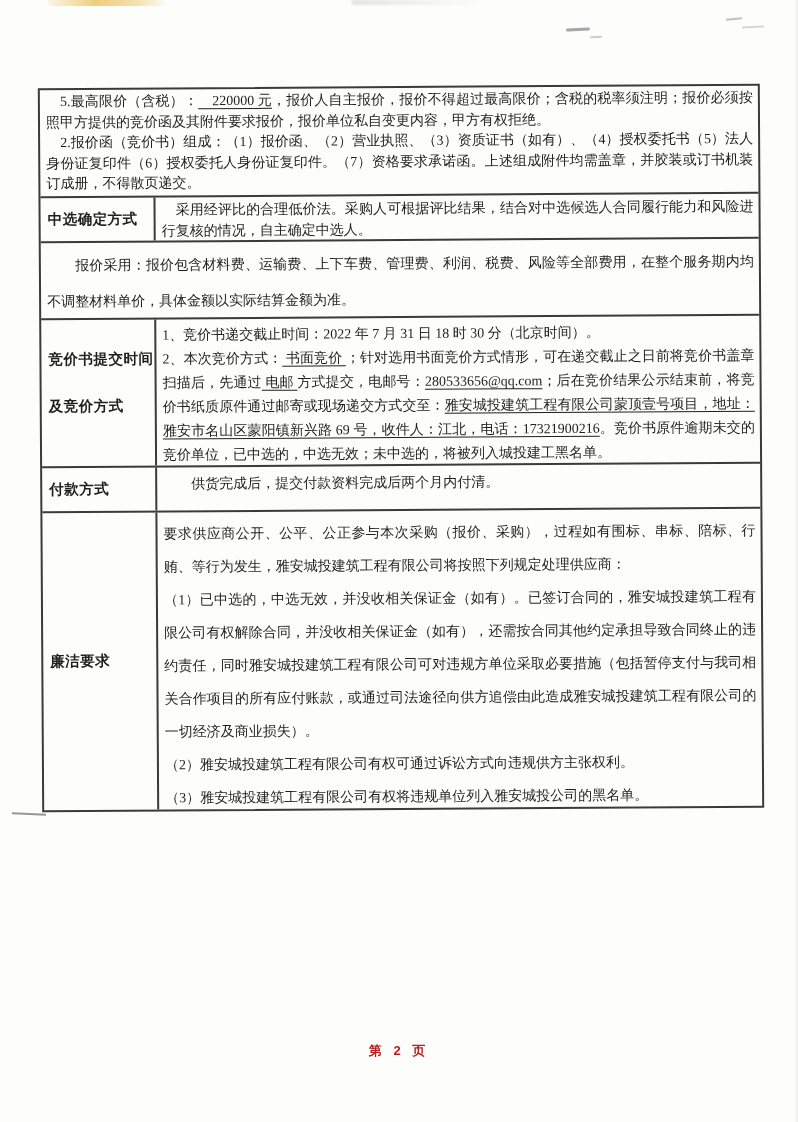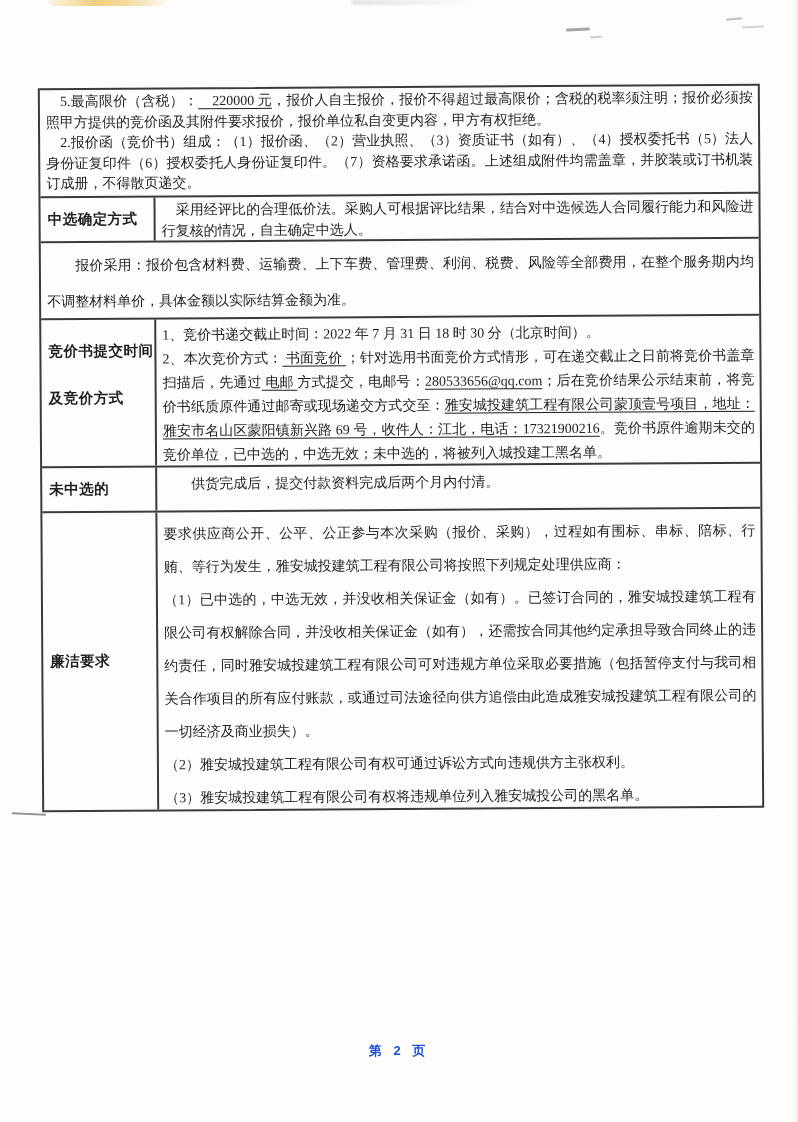--- a/index.html
+++ b/index.html
@@ -44,21 +44,21 @@
   .trow + .trow { border-top: 2px solid #3b3b3b; }
   .tlabel {
     width: 115px; flex: 0 0 115px;
     border-right: 2px solid #3b3b3b;
     font-weight: bold;
     font-size: 14.5px;
     letter-spacing: 0.5px;
     padding-left: 7px;
     display: flex; align-items: center;
   }
-  .tlabel.top-align { align-items: flex-start; padding-top: 8px; line-height: 47px; white-space: pre-line; }
+  .tlabel.top-align { align-items: flex-start; padding-top: 16px; line-height: 47px; white-space: pre-line; }
   .tcontent {
     flex: 1 1 auto;
     font-size: 14px;
     padding: 0 5px 0 6px;
     overflow: hidden;
   }
   .tcontent .para { margin: 0; text-align: justify; }
   .tcontent .u { text-decoration: underline; text-underline-offset: 3px; text-decoration-thickness: 1px; }
 
   .row-1 { height: 106px; } .row-1 .tcontent { padding-top: 2px;  line-height: 20.5px; }
@@ -68,21 +68,21 @@
   .row-5 { height: 45px;  } .row-5 .tcontent { padding-top: 7px;  line-height: 20px; }
   .row-6 { height: 299px; } .row-6 .tcontent { padding-top: 5px;  line-height: 33px; }
 
   
   .page-footer {
     position: absolute;
     left: 0; top: 1042px; width: 100%;
     text-align: center;
     font-size: 13px;
     letter-spacing: 4px;
-    color: #1d4ed8;
+    color: #b91c1c;
     font-weight: bold;
     font-family: "Liberation Sans", "DejaVu Sans", sans-serif;
   }
 </style>
 </head>
 <body>
 
 <div class="artifact hl-band"></div>
 <div class="artifact smudge-top"></div>
 <div class="artifact dash-a"></div>
@@ -117,21 +117,21 @@
   <div class="trow row-4">
     <div class="tlabel top-align">竞价书提交时间
 及竞价方式</div>
     <div class="tcontent">
         <p class="para"><span>1、竞价书递交截止时间：2022 年 7 月 31 日 18 时 30 分（北京时间）。</span></p>
         <p class="para"><span>2、本次竞价方式：</span><span class="u">&nbsp;书面竞价&nbsp;</span><span>；针对选用书面竞价方式情形，可在递交截止之日前将竞价书盖章扫描后，先通过</span><span class="u">&nbsp;电邮&nbsp;</span><span>方式提交，电邮号：</span><span class="u">280533656@qq.com</span><span>；后在竞价结果公示结束前，将竞价书纸质原件通过邮寄或现场递交方式交至：</span><span class="u">雅安城投建筑工程有限公司蒙顶壹号项目，地址：雅安市名山区蒙阳镇新兴路 69 号，收件人：江北，电话：17321900216</span><span>。竞价书原件逾期未交的竞价单位，已中选的，中选无效；未中选的，将被列入城投建工黑名单。</span></p>
       </div>
   </div>
 
   <div class="trow row-5">
-    <div class="tlabel">未中选的</div>
+    <div class="tlabel">付款方式</div>
     <div class="tcontent">
         <p class="para"><span>　　供货完成后，提交付款资料完成后两个月内付清。</span></p>
       </div>
   </div>
 
   <div class="trow row-6">
     <div class="tlabel">廉洁要求</div>
     <div class="tcontent">
         <p class="para"><span>要求供应商公开、公平、公正参与本次采购（报价、采购），过程如有围标、串标、陪标、行贿、等行为发生，雅安城投建筑工程有限公司将按照下列规定处理供应商：</span></p>
         <p class="para"><span>（1）已中选的，中选无效，并没收相关保证金（如有）。已签订合同的，雅安城投建筑工程有限公司有权解除合同，并没收相关保证金（如有），还需按合同其他约定承担导致合同终止的违约责任，同时雅安城投建筑工程有限公司可对违规方单位采取必要措施（包括暂停支付与我司相关合作项目的所有应付账款，或通过司法途径向供方追偿由此造成雅安城投建筑工程有限公司的一切经济及商业损失）。</span></p>

